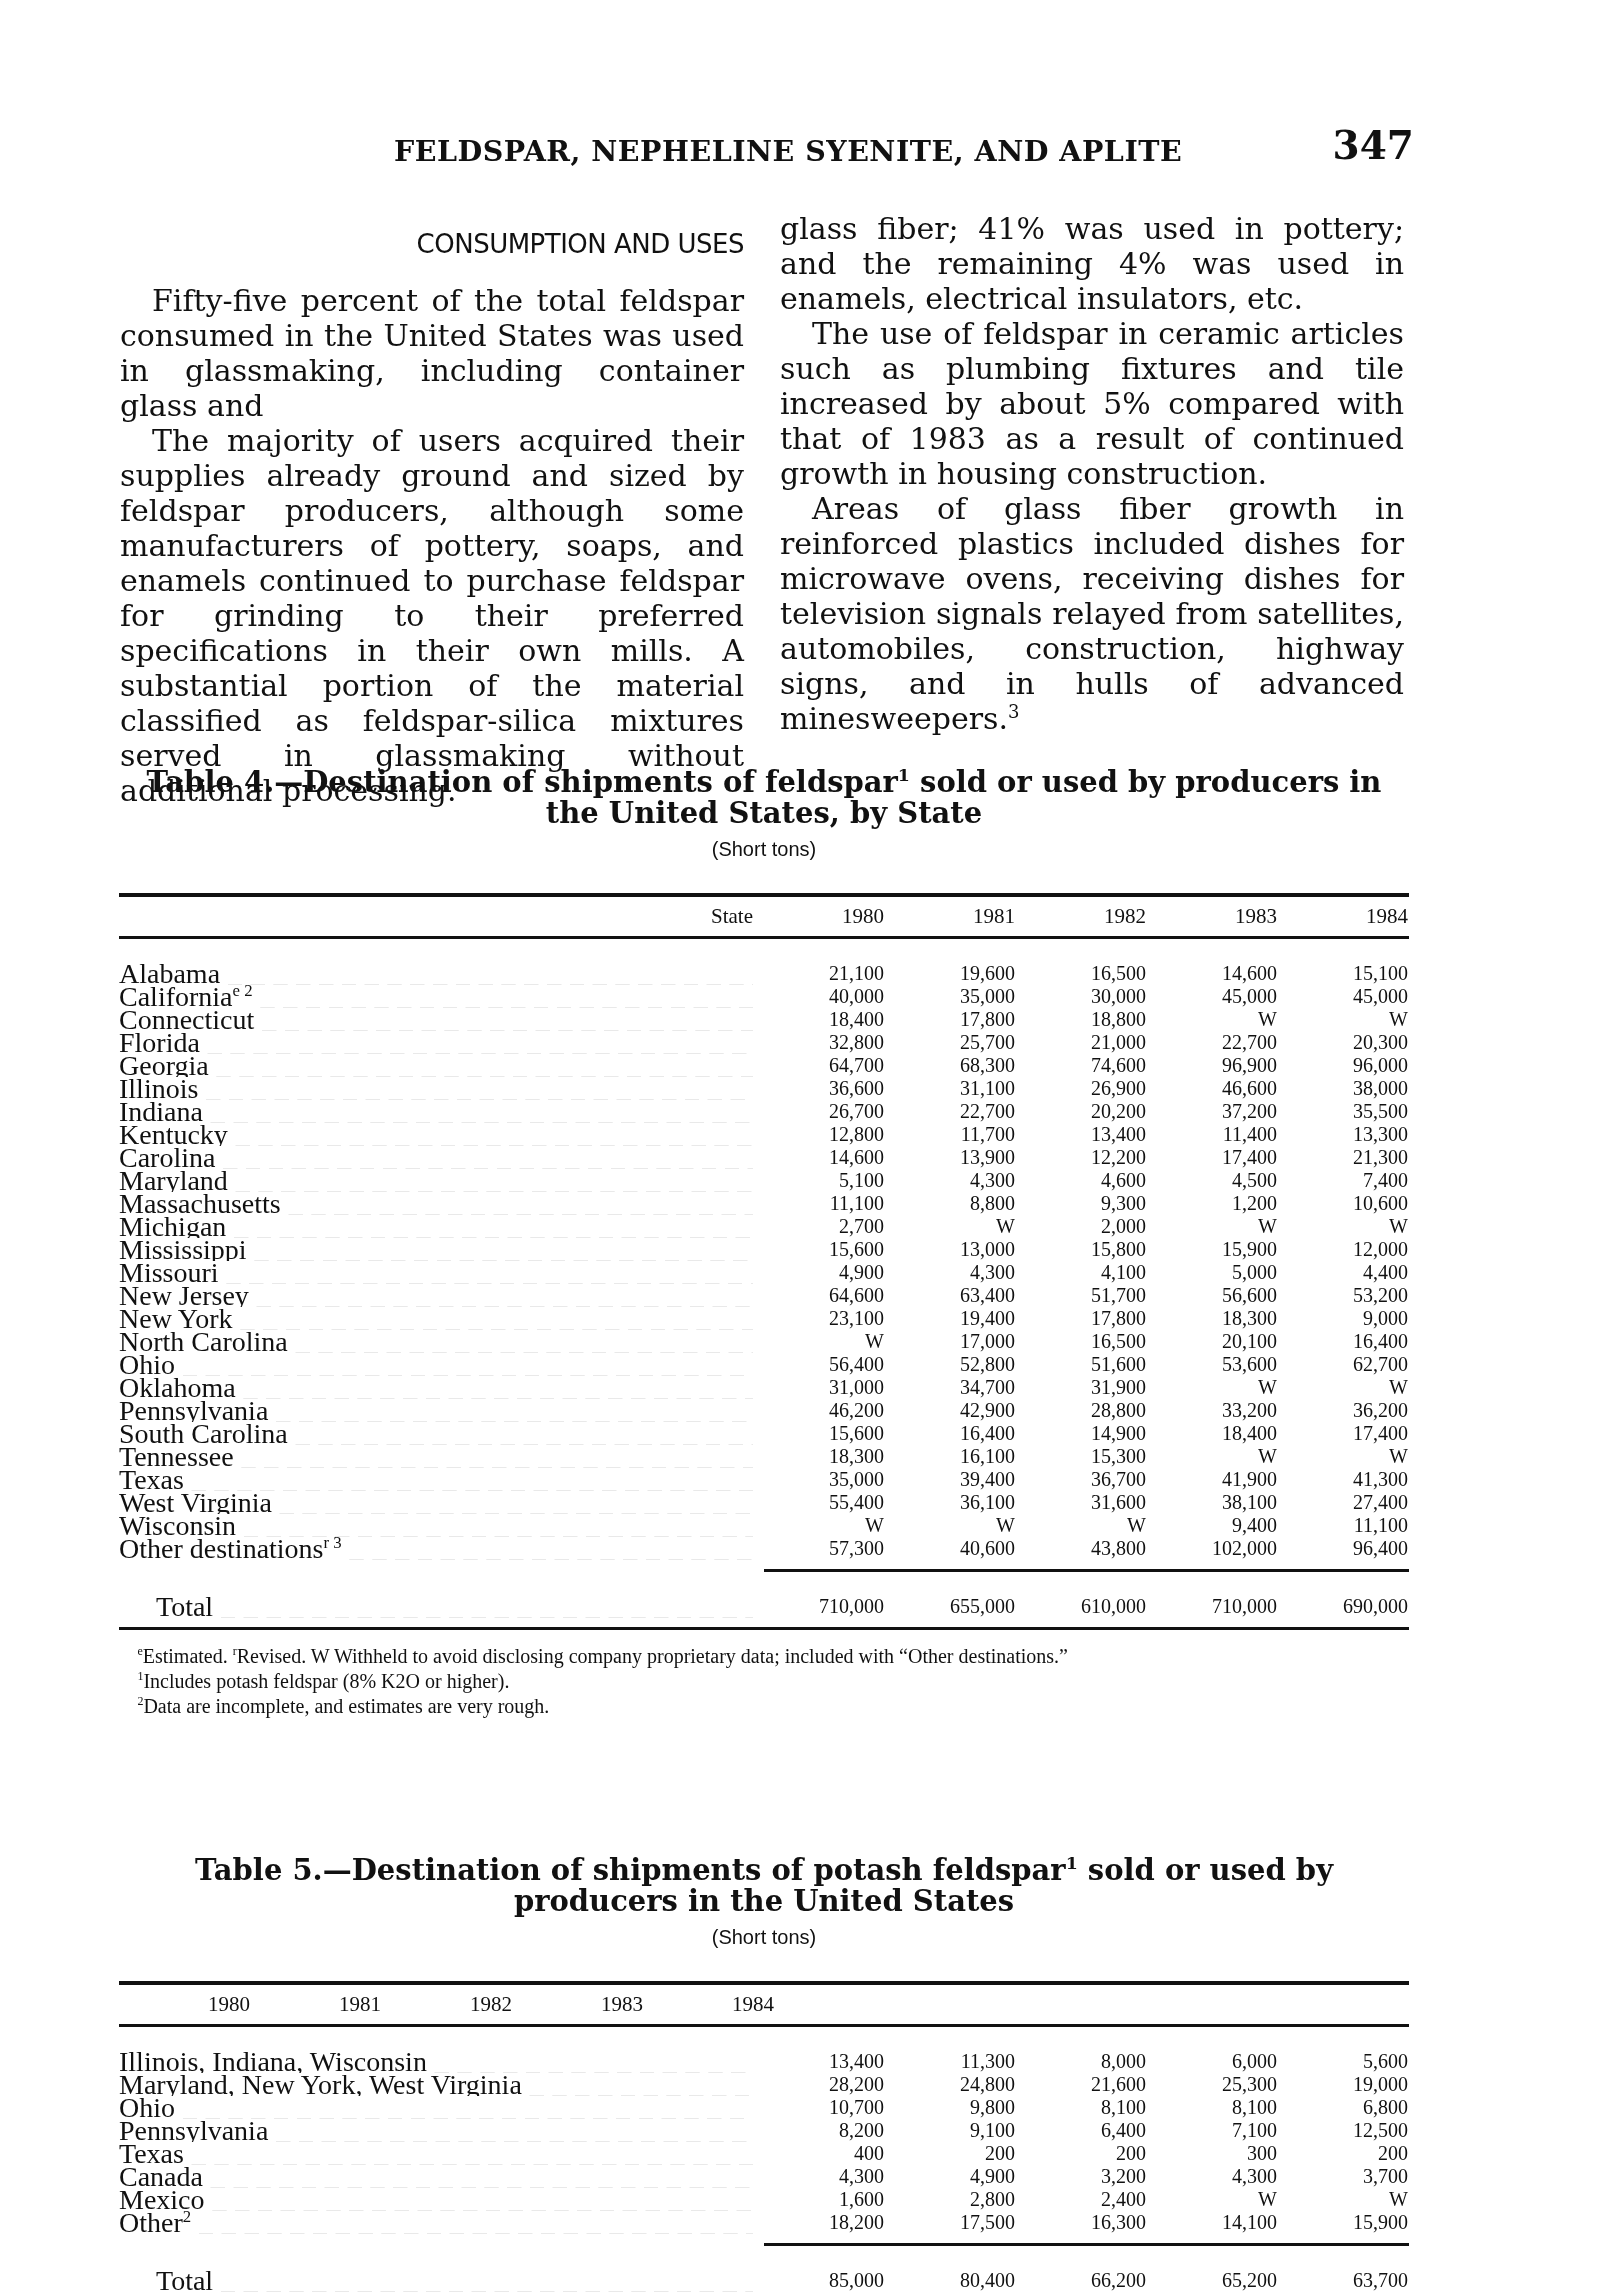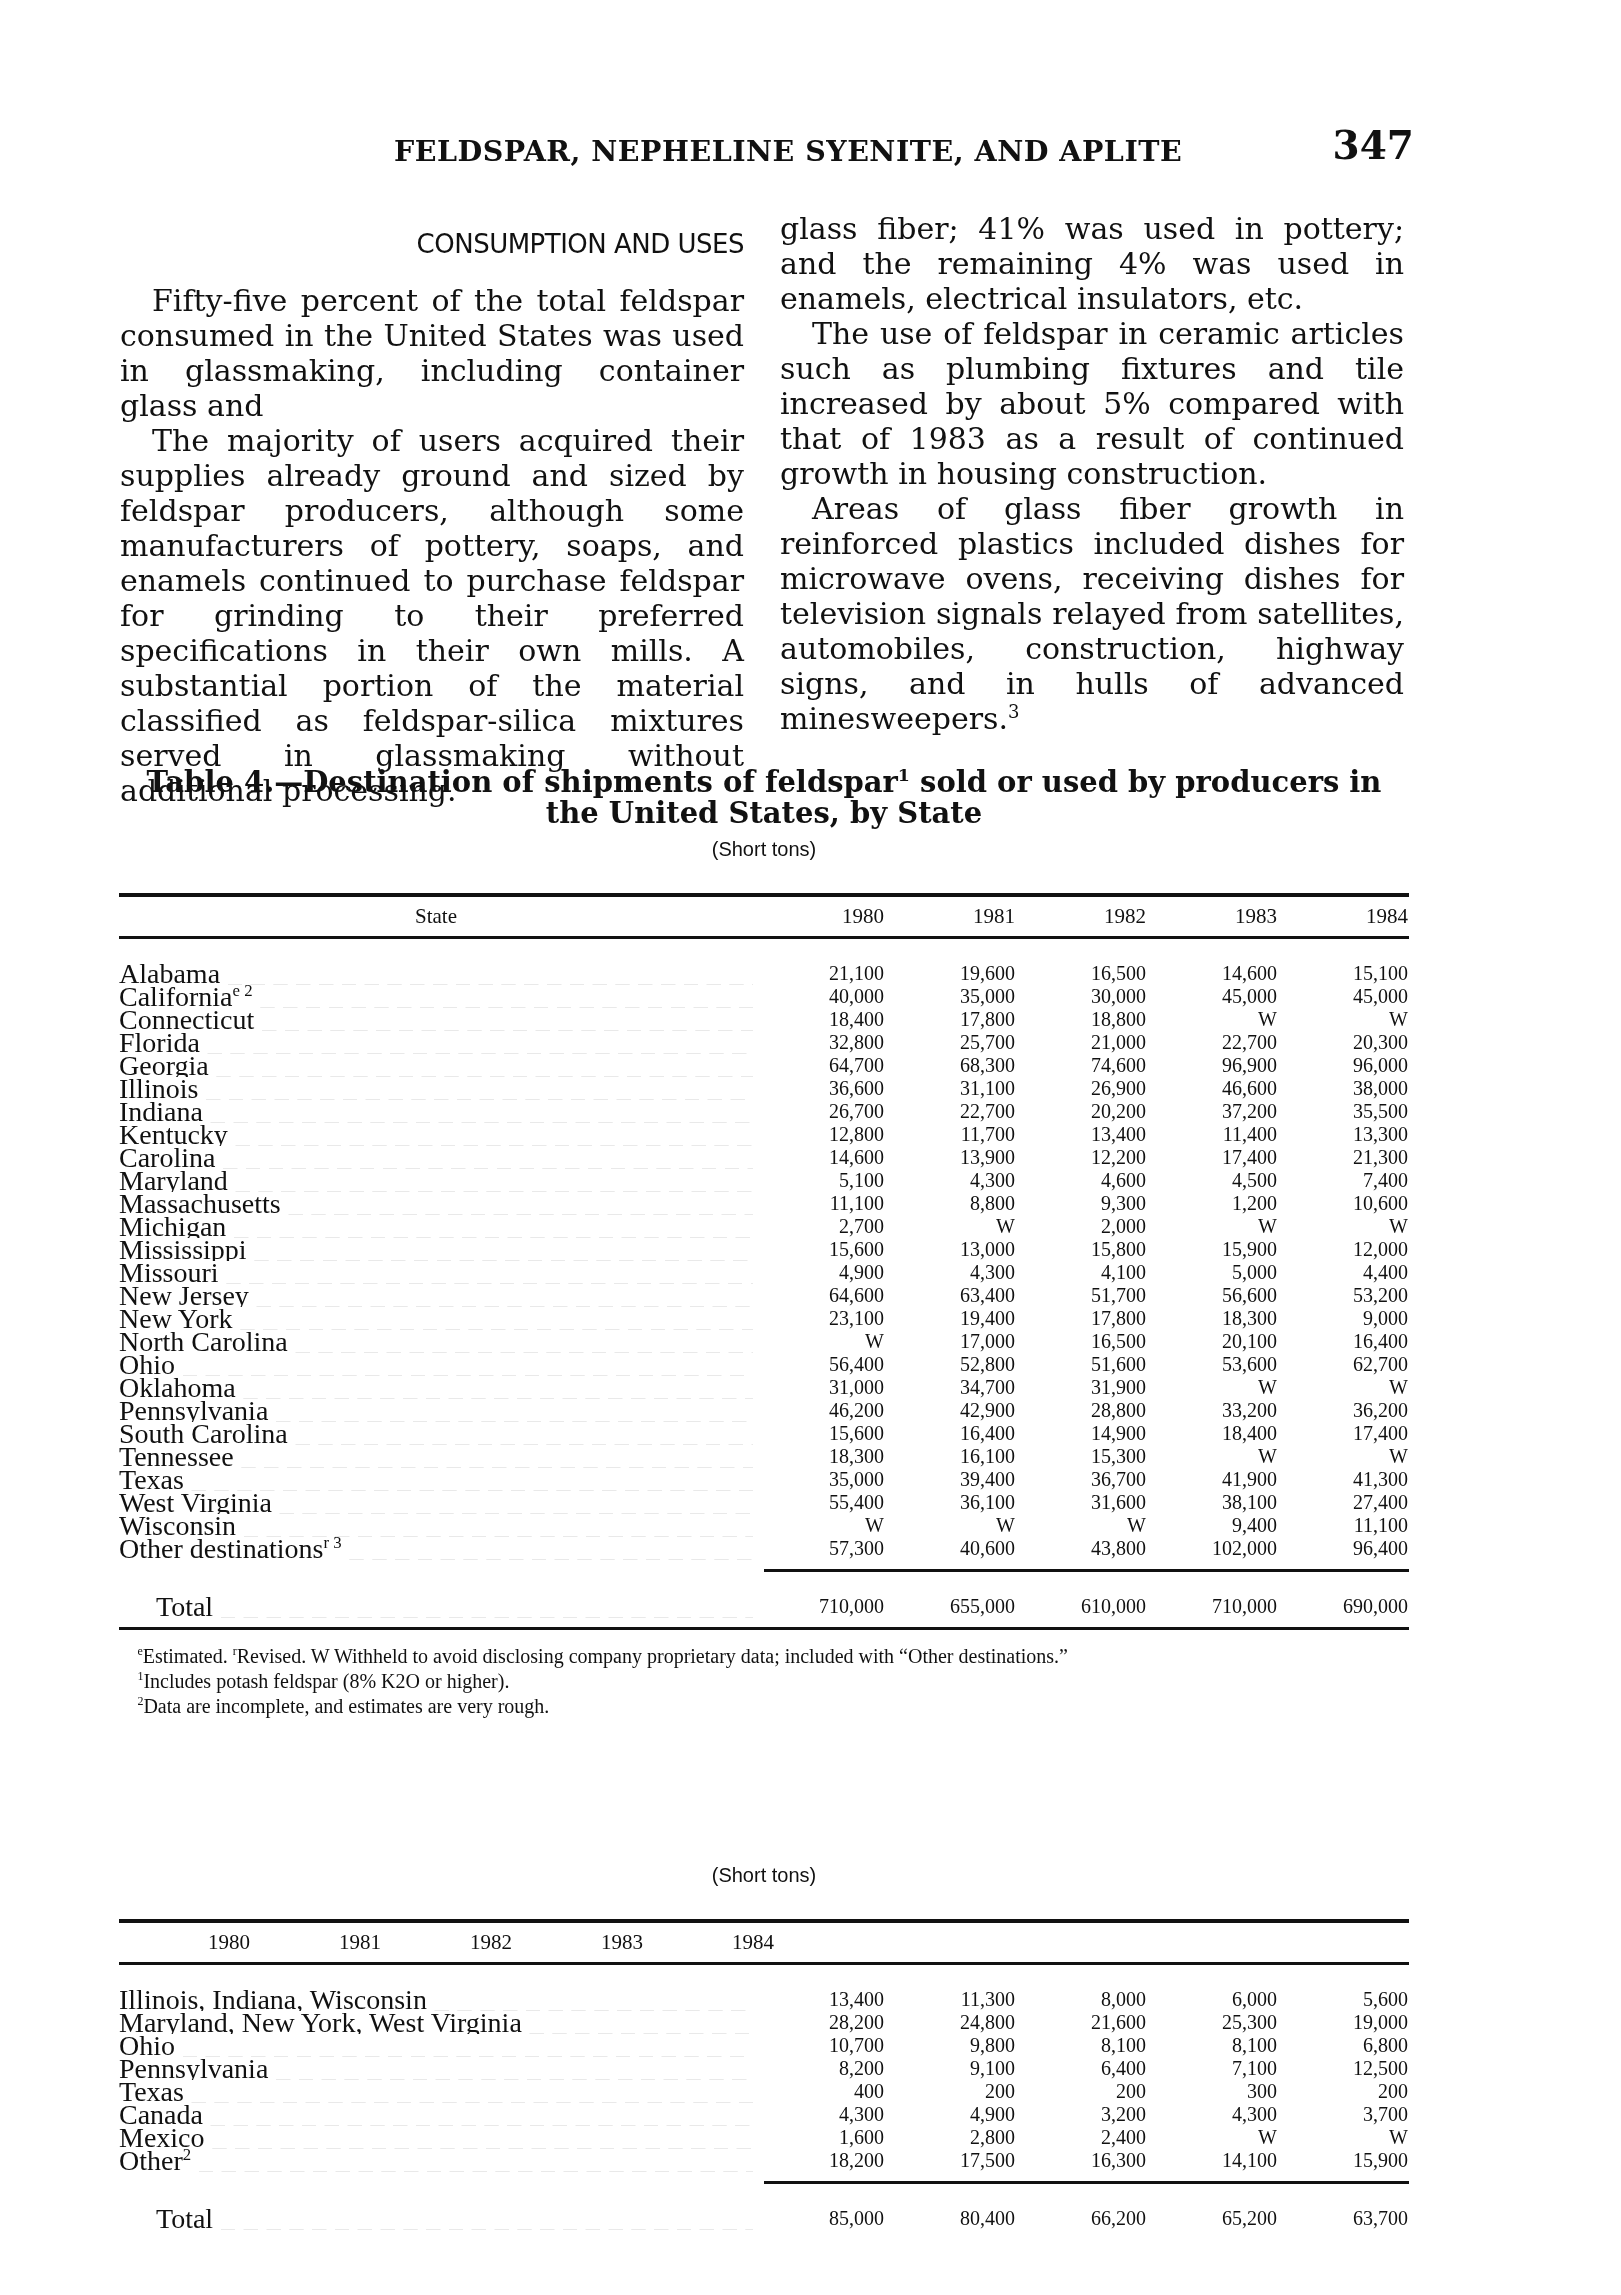--- a/index.html
+++ b/index.html
@@ -23,21 +23,21 @@
   .col p { margin: 0; text-indent: 32px; }
   .col p.cont { text-indent: 0; }
   sup { font-size: 0.6em; vertical-align: super; line-height: 0; }
 
   .table-block { position: absolute; left: 119px; width: 1290px; }
   .table-title { text-align: center; font-weight: bold; font-size: 29px; line-height: 31px; }
   .table-units { text-align: center; font-family: "Liberation Sans", sans-serif; font-size: 20px; margin-top: 9.2px; }
   .rule-top { border-top: 4.1px solid #111; margin-top: 32px; }
   .rule { border-top: 3.2px solid #111; }
   .thead { display: flex; align-items: center; height: 39px; font-size: 21px; }
-  .thead .h-label { width: 634px; text-align: center; font-family: "Liberation Serif", serif; }
+  .thead .h-label { width: 634px; text-align: right; font-family: "Liberation Serif", serif; }
   .thead .h-year { width: 131px; text-align: right; font-family: "Liberation Serif", serif; }
   .tbody { margin-top: 23px; }
   .trow { display: flex; height: 23px; line-height: 23px; align-items: flex-end; }
   .trow .label {
     width: 634px; font-size: 28px; white-space: nowrap; overflow: hidden;
     font-family: "Liberation Serif", serif;
     margin-top: 16px;
   }
   .trow .label::after { content: " _ _ _ _ _ _ _ _ _ _ _ _ _ _ _ _ _ _ _ _ _ _ _ _ _ _ _ _ _ _ _ _ _ _ _ _ _ _ _ _ _ _ _ _ _ _ _ _ _ _"; letter-spacing: 0.9px; }
   .trow .val { width: 131px; text-align: right; font-size: 20px; font-family: "Liberation Serif", serif; }
@@ -303,20 +303,23 @@
     </div>
   <div class="bottom-rule"></div>
   <div class="notes" id="t4-notes">
       <p><sup>e</sup><span>Estimated.   </span><sup>r</sup><span>Revised.   W Withheld to avoid disclosing company proprietary data; included with “Other destinations.”</span></p>
       <p><sup>1</sup><span>Includes potash feldspar (8% K2O or higher).</span></p>
       <p><sup>2</sup><span>Data are incomplete, and estimates are very rough.</span></p>
     </div>
 </div>
 
 <div class="table-block" id="t5" style="top:1855px;">
+  <div class="table-title">
+    <span>Table 5.—Destination of shipments of potash feldspar</span><sup>1</sup><span> sold or used by producers in the United States</span>
+  </div>
   <div class="table-units">(Short tons)</div>
   <div class="rule-top"></div>
   <div class="thead">
     <div class="h-year">1980</div>
     <div class="h-year">1981</div>
     <div class="h-year">1982</div>
     <div class="h-year">1983</div>
     <div class="h-year">1984</div>
   </div>
   <div class="rule"></div>

